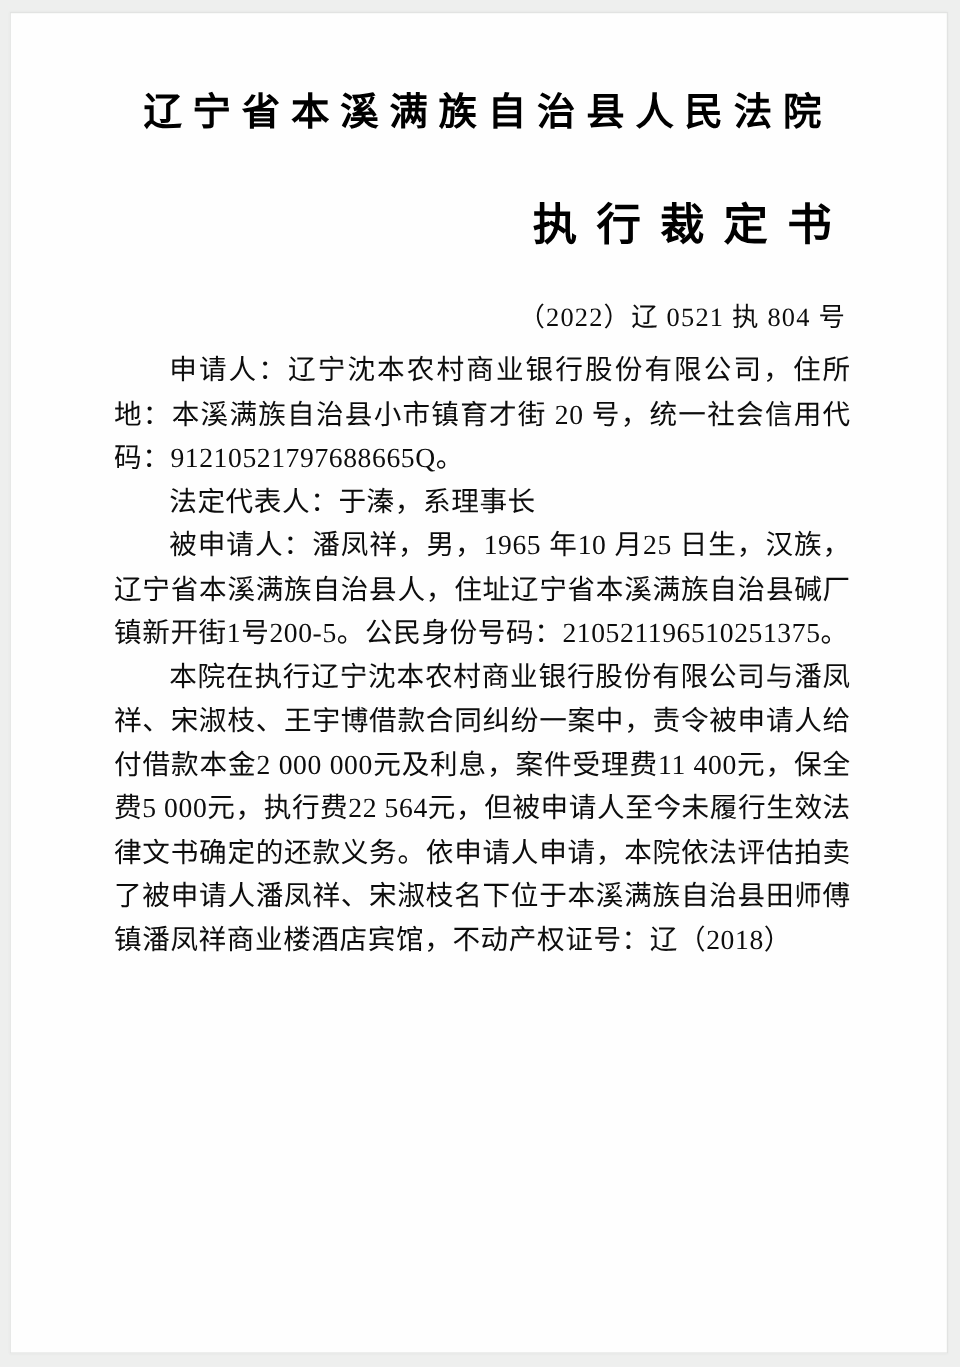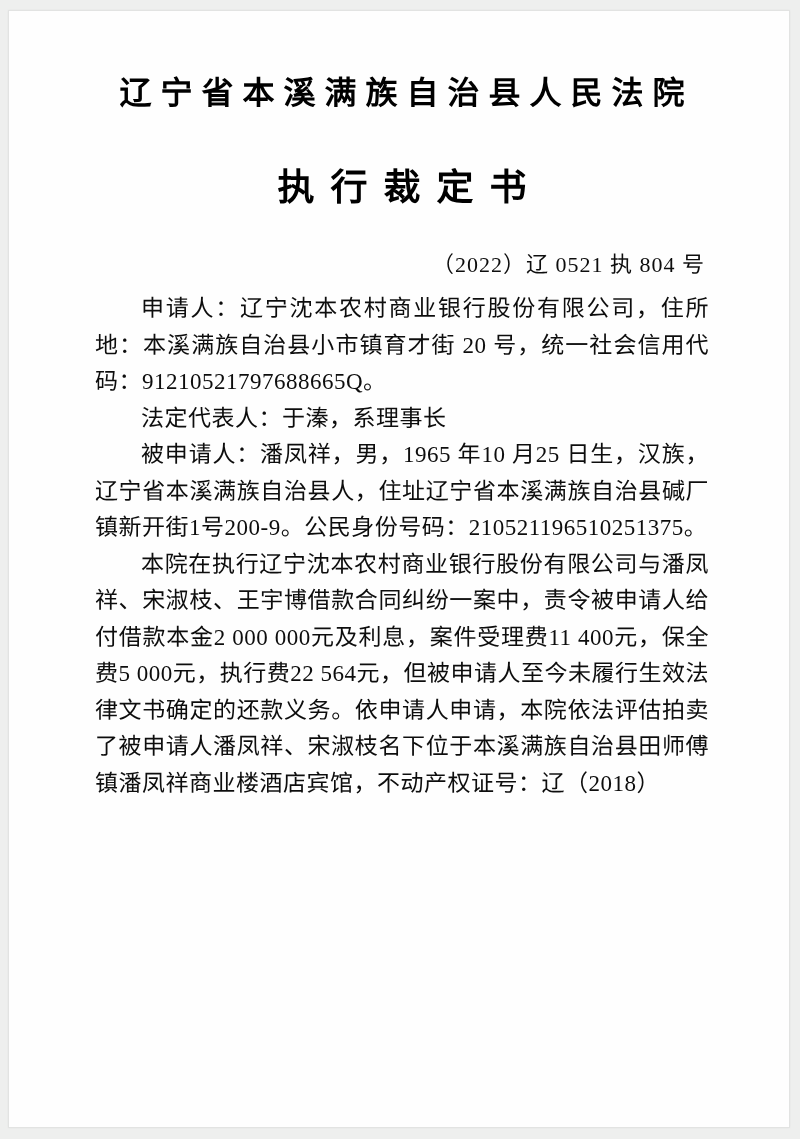--- a/index.html
+++ b/index.html
@@ -40,21 +40,21 @@
     text-align: center;
     font-size: 32px;
     font-weight: bold;
     letter-spacing: 9px;
     text-indent: 9px;
     white-space: nowrap;
     color: #000;
   }
   .doc-title {
     margin-top: 44px;
-    text-align: center;
+    text-align: right;
     font-size: 37px;
     font-weight: bold;
     letter-spacing: 16px;
     text-indent: 16px;
     white-space: nowrap;
     color: #000;
   }
   .case-number {
     margin-top: 35px;
     text-align: right;
@@ -85,19 +85,19 @@
 
       <div class="court-name">辽宁省本溪满族自治县人民法院</div>
 
       <div class="doc-title">执行裁定书</div>
 
       <div class="case-number">（2022）辽 0521 执 804 号</div>
 
       <div class="body-text">
         <p>申请人：辽宁沈本农村商业银行股份有限公司，住所地：本溪满族自治县小市镇育才街 20 号，统一社会信用代码：91210521797688665Q。</p>
         <p>法定代表人：于溱，系理事长</p>
-        <p>被申请人：潘凤祥，男，1965 年10 月25 日生，汉族，辽宁省本溪满族自治县人，住址辽宁省本溪满族自治县碱厂镇新开街1号200-9。公民身份号码：210521196510251375。</p>
+        <p>被申请人：潘凤祥，男，1965 年10 月25 日生，汉族，辽宁省本溪满族自治县人，住址辽宁省本溪满族自治县碱厂镇新开街1号200-5。公民身份号码：210521196510251375。</p>
         <p>本院在执行辽宁沈本农村商业银行股份有限公司与潘凤祥、宋淑枝、王宇博借款合同纠纷一案中，责令被申请人给付借款本金2 000 000元及利息，案件受理费11 400元，保全费5 000元，执行费22 564元，但被申请人至今未履行生效法律文书确定的还款义务。依申请人申请，本院依法评估拍卖了被申请人潘凤祥、宋淑枝名下位于本溪满族自治县田师傅镇潘凤祥商业楼酒店宾馆，不动产权证号：辽（2018）</p>
       </div>
 
     </div>
   </div>
 </div>
 
 </body></html>

